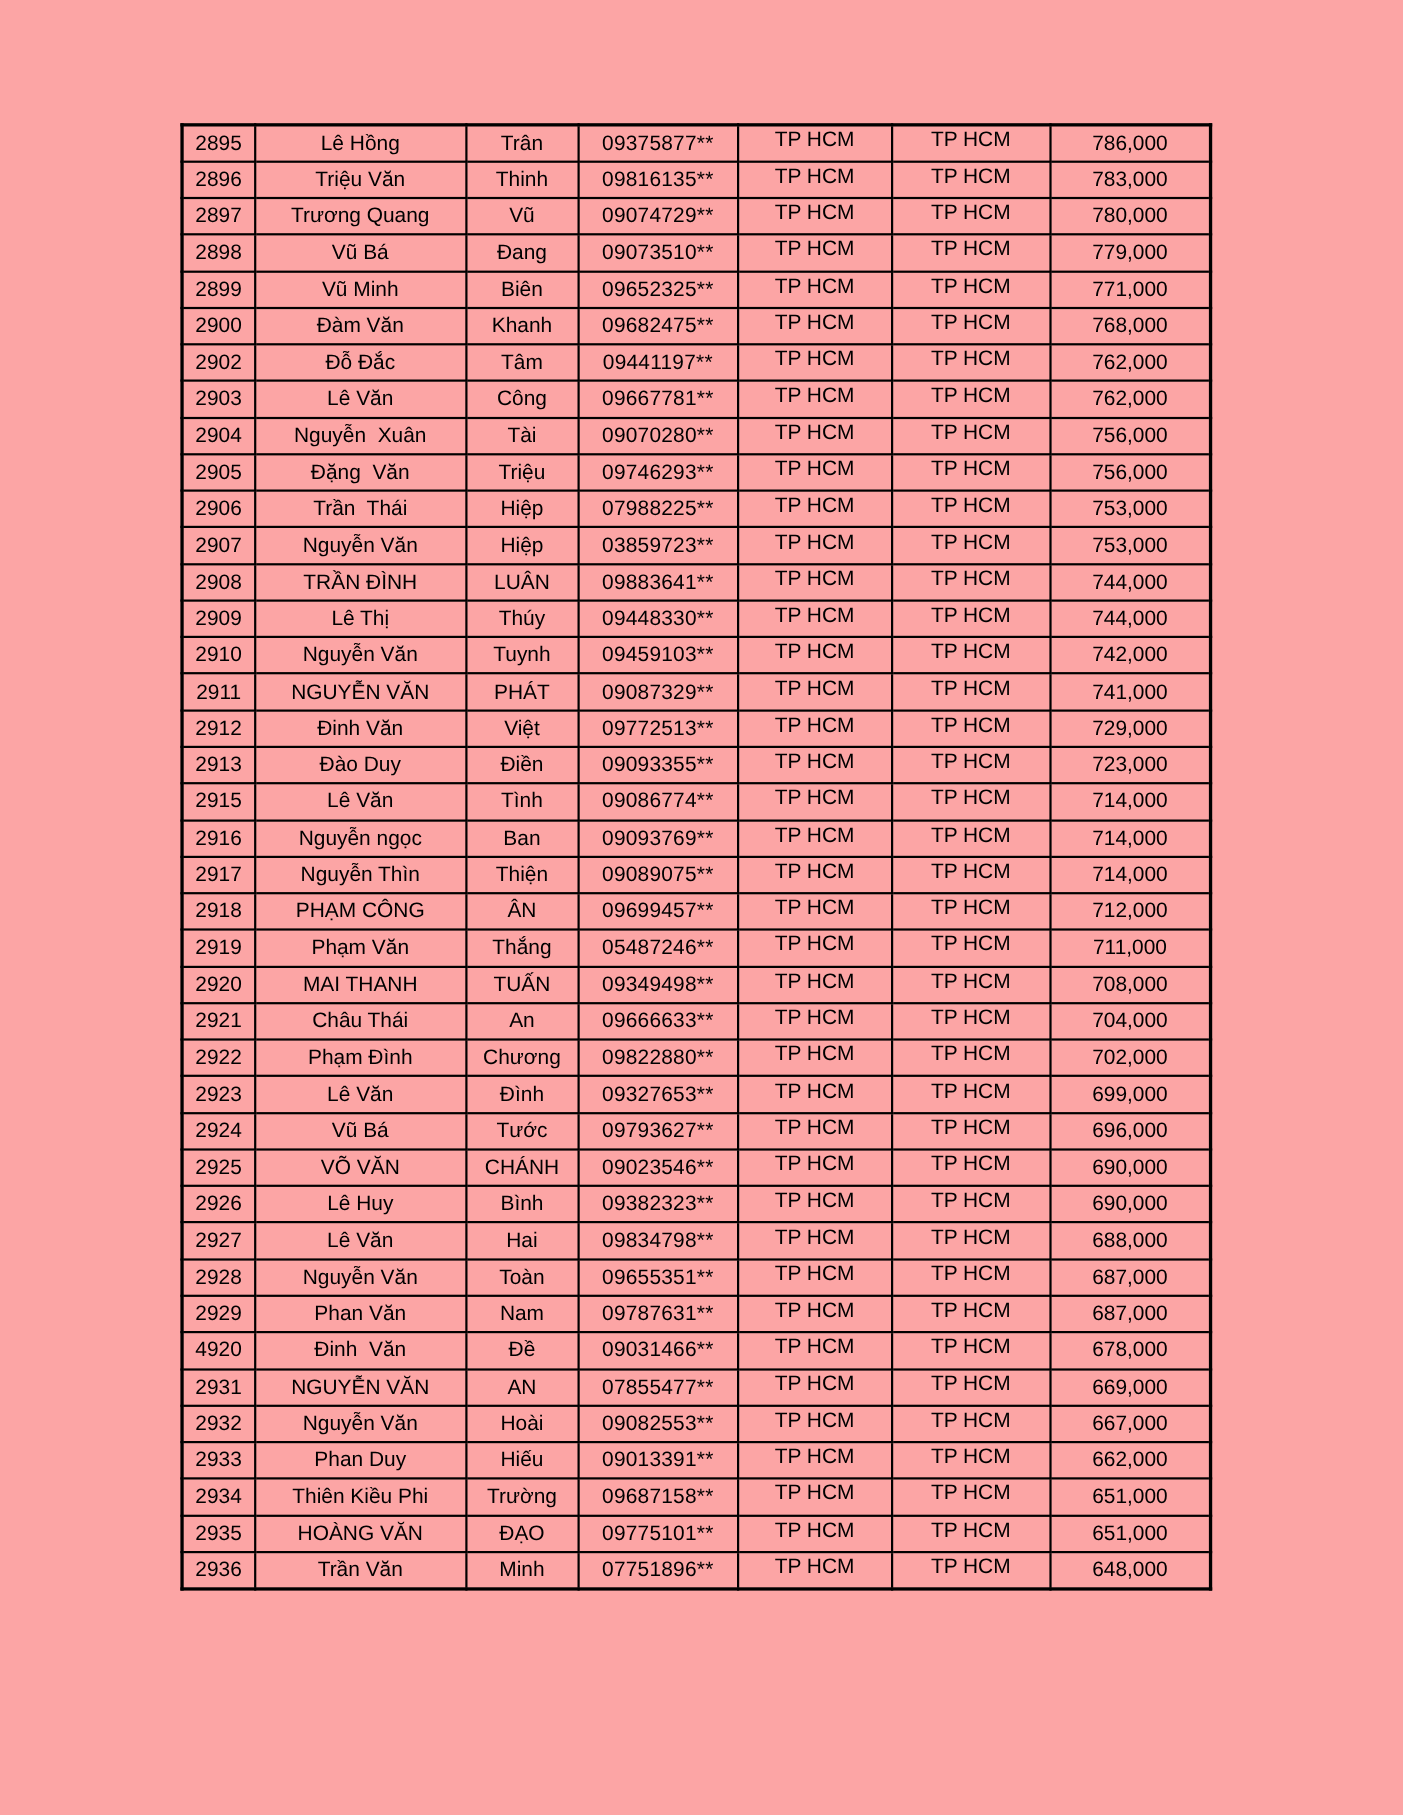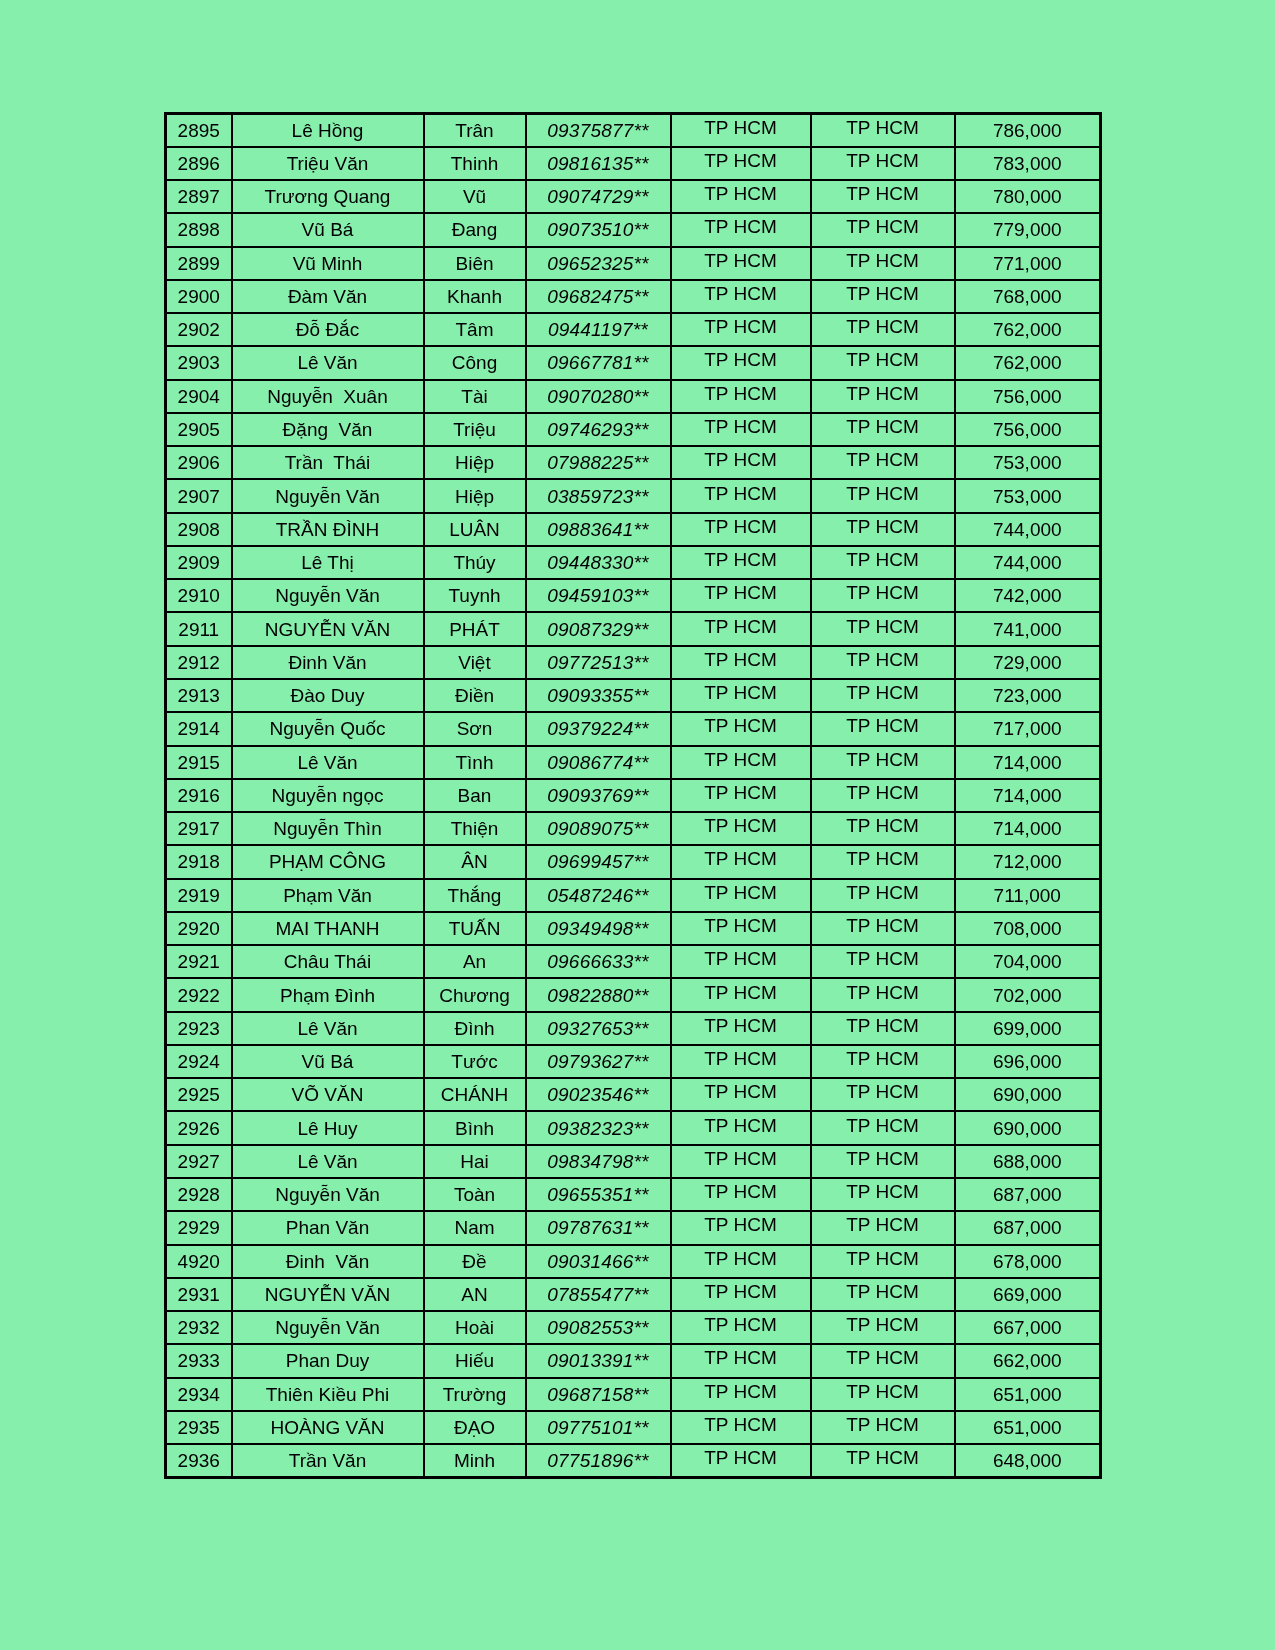--- a/index.html
+++ b/index.html
@@ -5,21 +5,21 @@
   html, body {
     margin: 0;
     padding: 0;
     background: #ffffff;
     font-family: "Liberation Sans", "DejaVu Sans", sans-serif;
   }
   .page {
     position: relative;
     width: 1275px;
     height: 1650px;
-    background: #86efac;
+    background: #fca5a5;
     overflow: hidden;
   }
   table.data-table {
     position: absolute;
     left: 164px;
     top: 112px;
     border-collapse: collapse;
     table-layout: fixed;
     width: 935px;
     border: 3px solid #000000;
@@ -37,21 +37,21 @@
     overflow: hidden;
     line-height: 1;
   }
   td.c-id {
     text-align: right;
     padding-right: 3px;
     font-size: 18.5px;
   }
   td.c-first { text-align: center; margin-top: 40px; }
   td.c-last  { text-align: center; }
-  td.c-phone { text-align: center; letter-spacing: 0.2px; font-style: italic; }
+  td.c-phone { text-align: center; letter-spacing: 0.2px; }
   td.c-city1, td.c-city2 {
     font-size: 16.5px;
     vertical-align: middle;
   }
   td.c-city1 span, td.c-city2 span {
     position: relative;
     top: -3px;
     display: inline-block;
   }
   td.c-amount {
@@ -232,29 +232,20 @@
         <tr>
       <td class="c-id">2913</td>
       <td class="c-first">Đào Duy</td>
       <td class="c-last">Điền</td>
       <td class="c-phone">09093355**</td>
       <td class="c-city1"><span>TP HCM</span></td>
       <td class="c-city2"><span>TP HCM</span></td>
       <td class="c-amount">723,000</td>
     </tr>
         <tr>
-      <td class="c-id">2914</td>
-      <td class="c-first">Nguyễn Quốc</td>
-      <td class="c-last">Sơn</td>
-      <td class="c-phone">09379224**</td>
-      <td class="c-city1"><span>TP HCM</span></td>
-      <td class="c-city2"><span>TP HCM</span></td>
-      <td class="c-amount">717,000</td>
-    </tr>
-        <tr>
       <td class="c-id">2915</td>
       <td class="c-first">Lê Văn</td>
       <td class="c-last">Tình</td>
       <td class="c-phone">09086774**</td>
       <td class="c-city1"><span>TP HCM</span></td>
       <td class="c-city2"><span>TP HCM</span></td>
       <td class="c-amount">714,000</td>
     </tr>
         <tr>
       <td class="c-id">2916</td>

